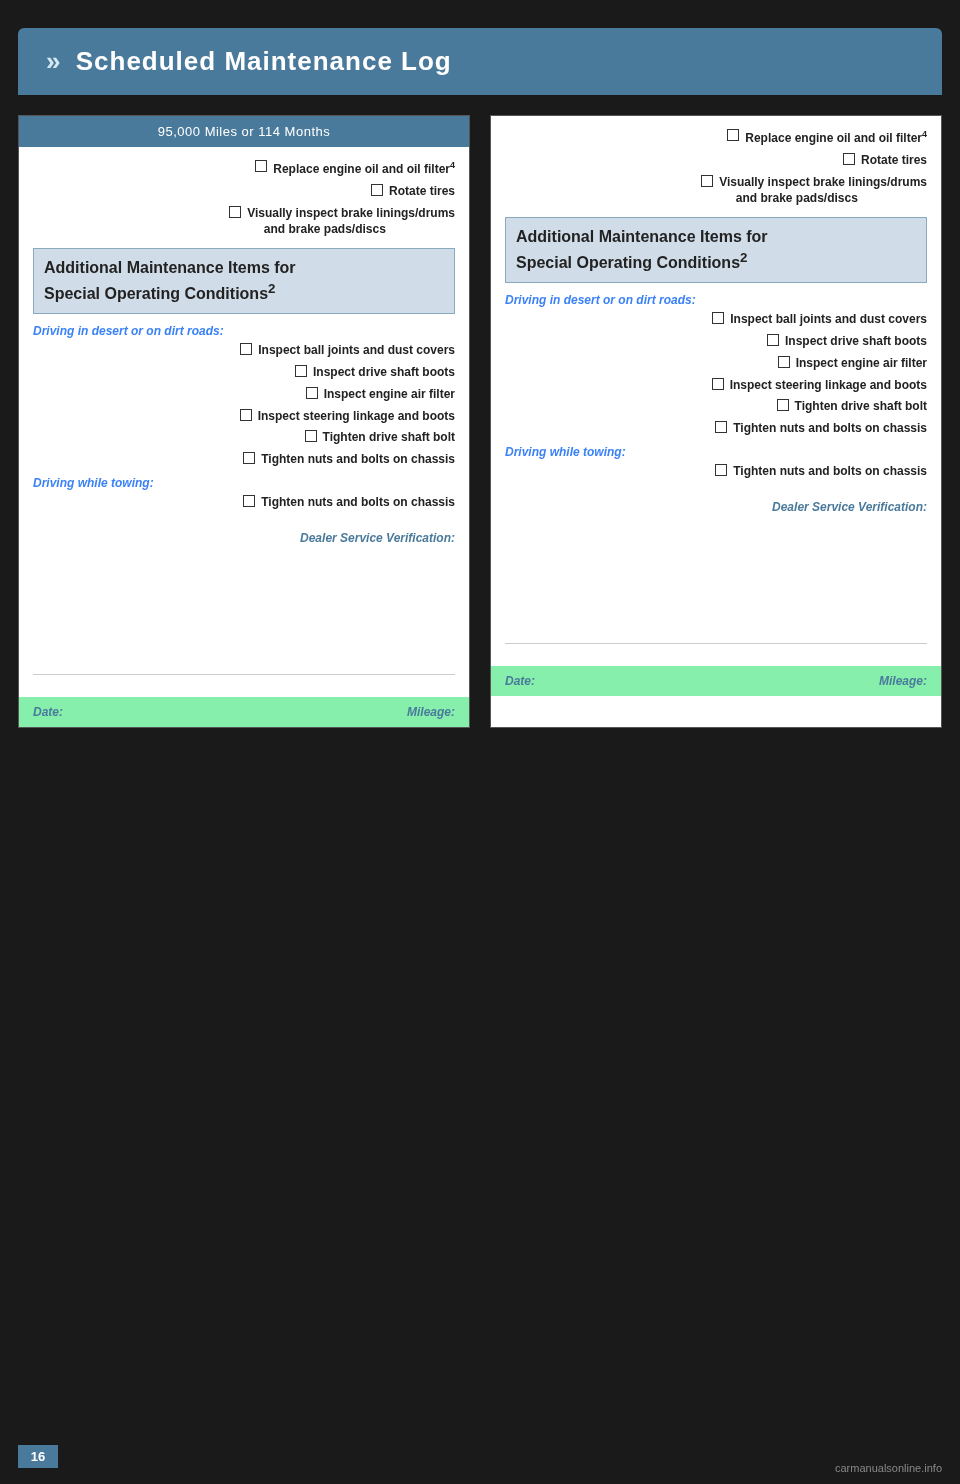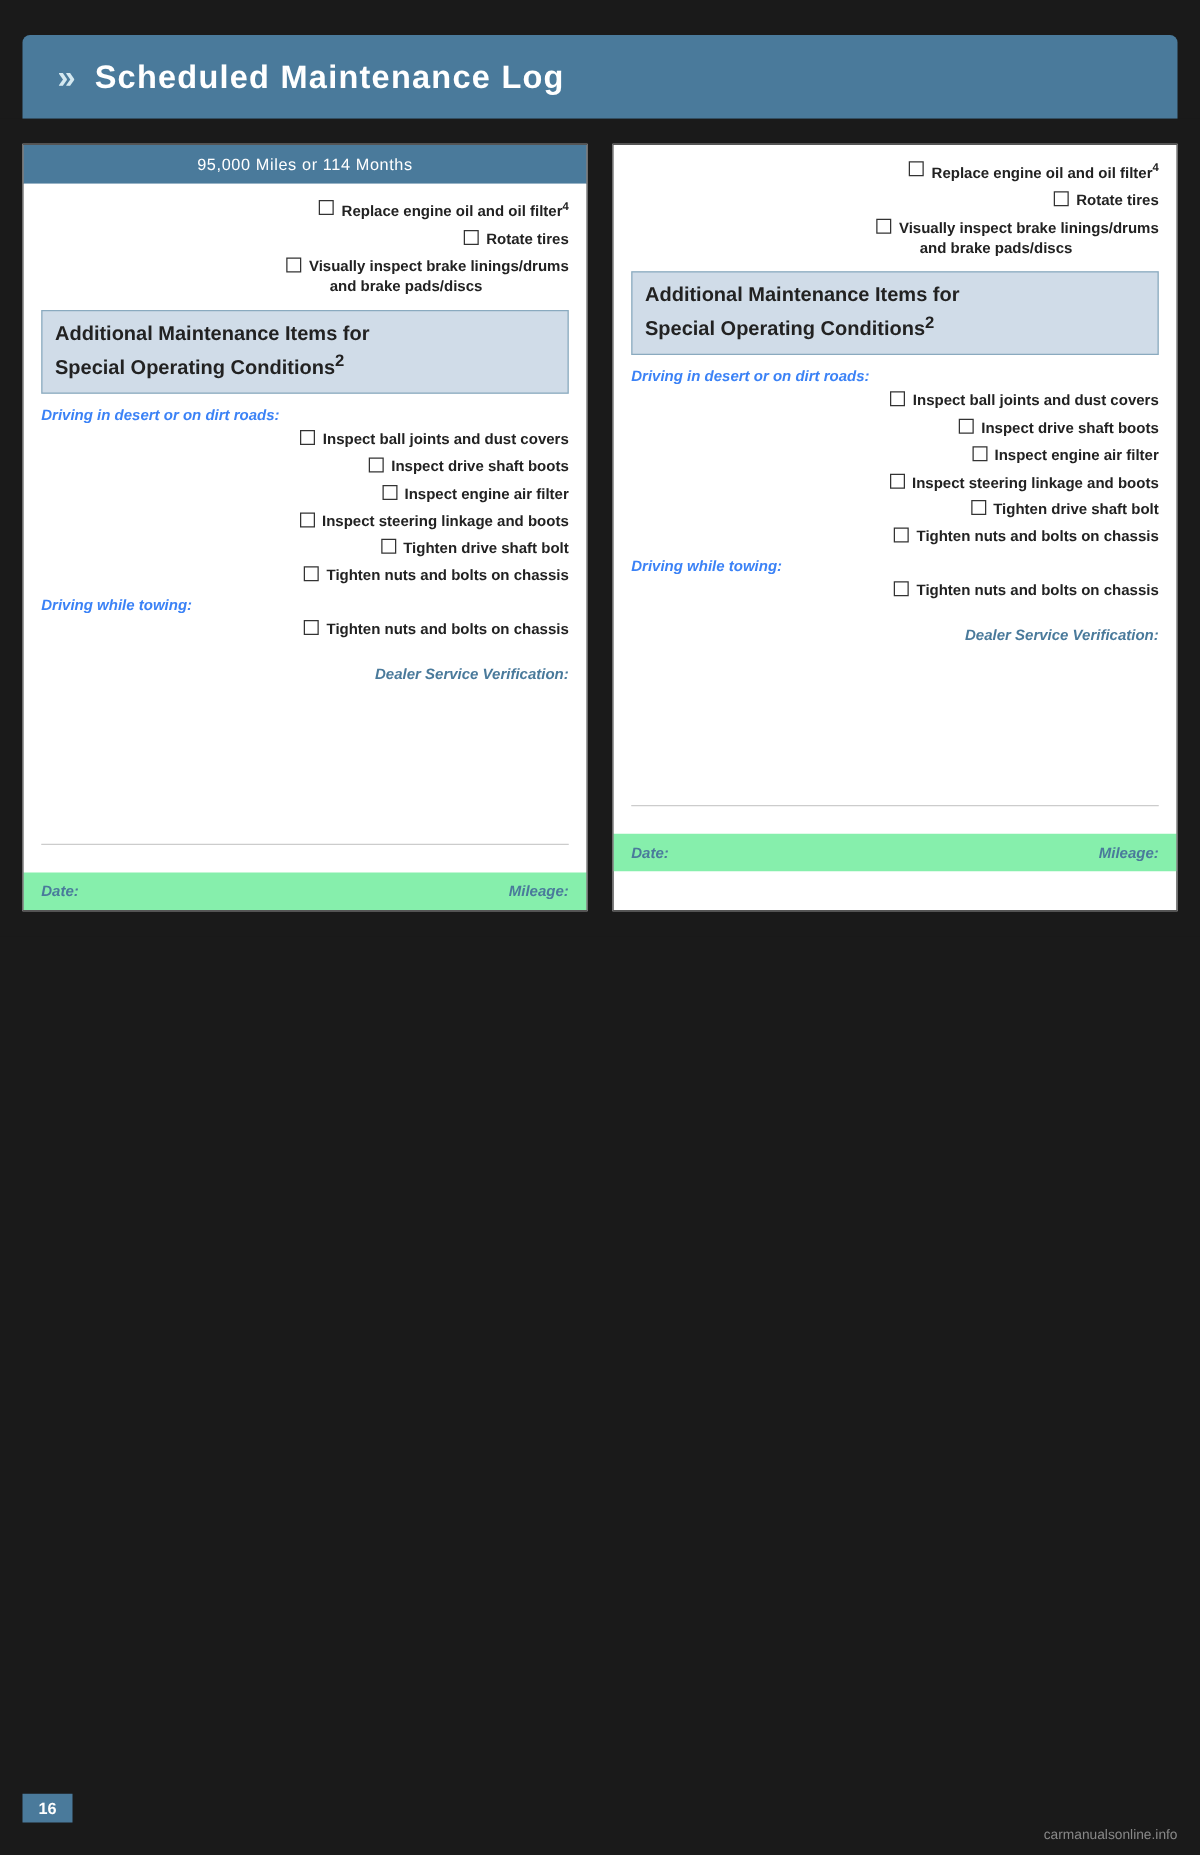--- a/index.html
+++ b/index.html
@@ -138,21 +138,21 @@
 
     .footer-field {
       font-size: 12px;
       font-weight: bold;
       color: #4a7a9b;
       font-style: italic;
     }
 
     .page-number {
       position: absolute;
-      bottom: 26px;
+      bottom: 16px;
       left: 18px;
       background-color: #4a7a9b;
       color: #fff;
       font-size: 13px;
       font-weight: bold;
       padding: 4px 12px;
       min-width: 40px;
       text-align: center;
     }
 

